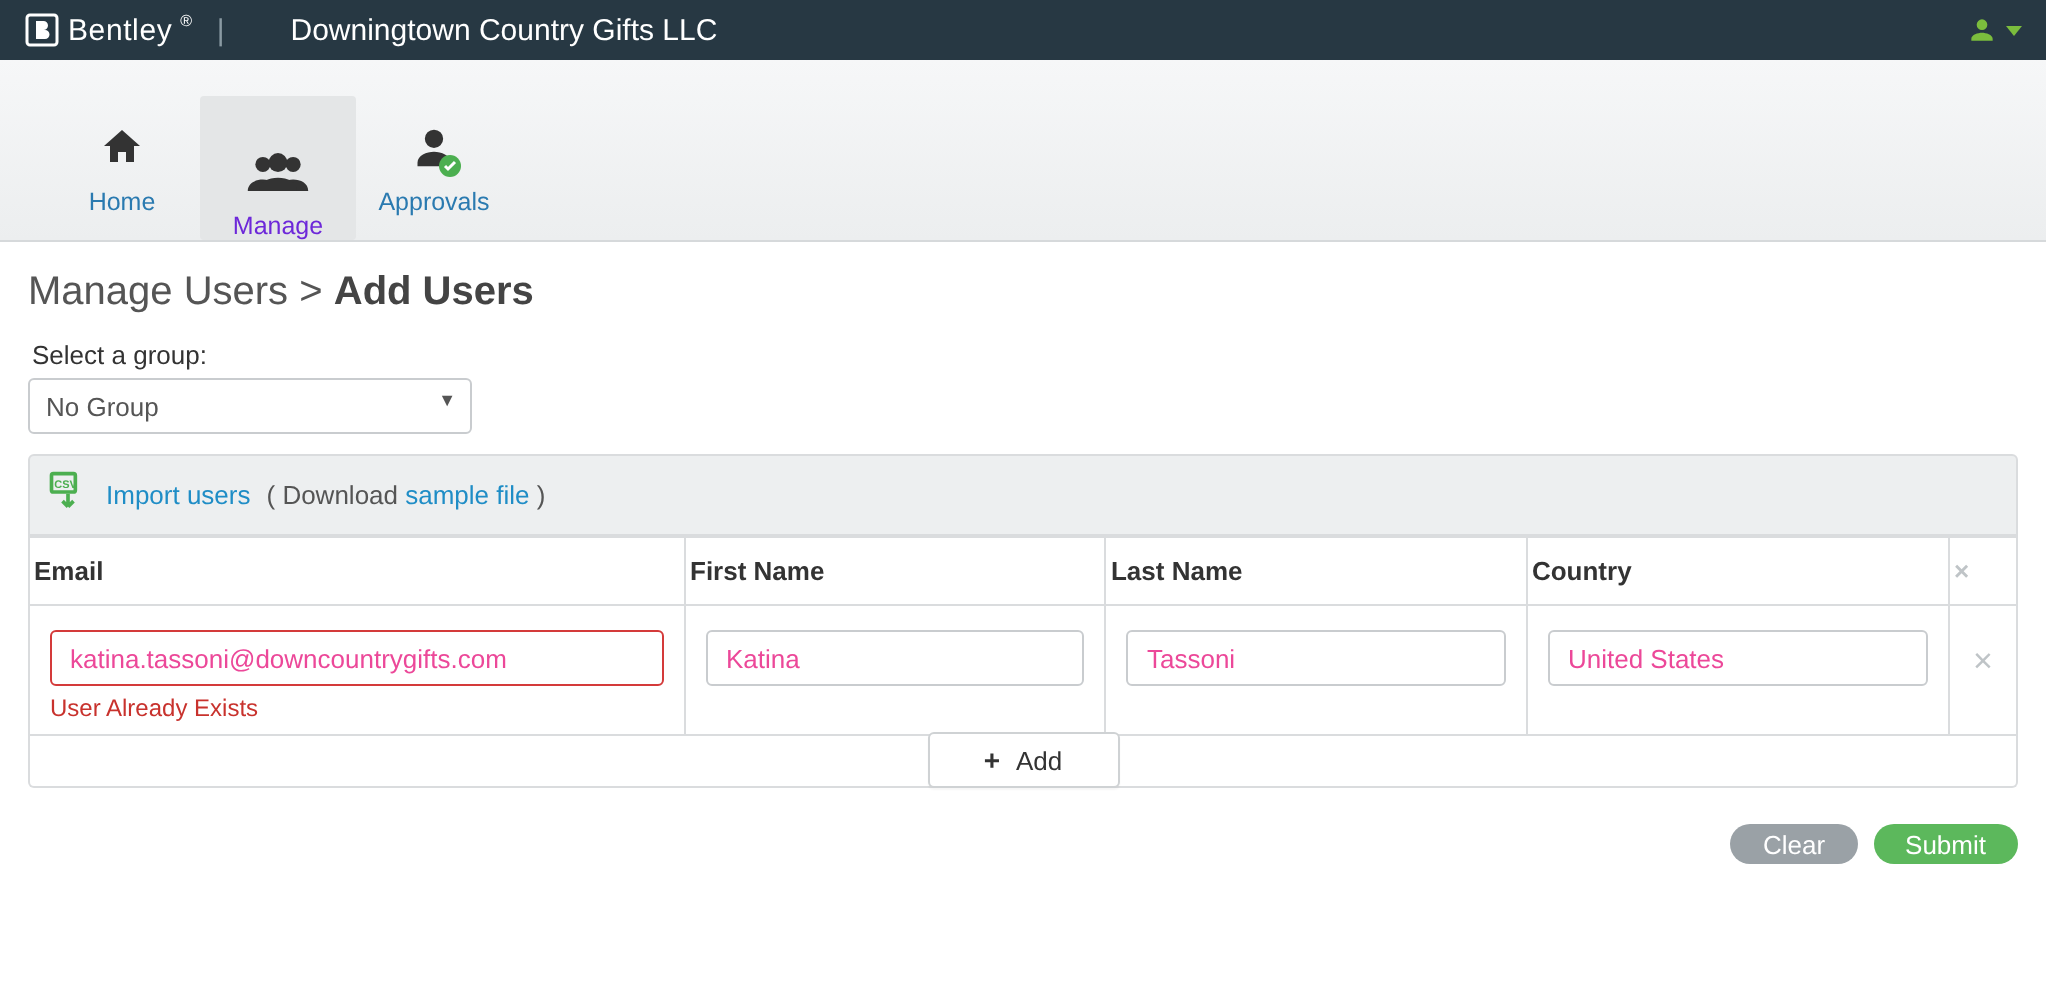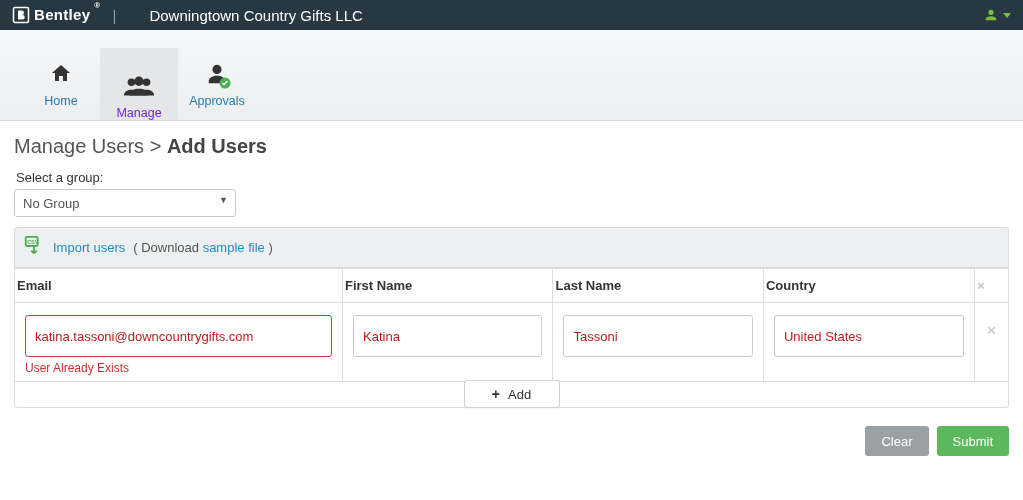--- a/index.html
+++ b/index.html
@@ -1,21 +1,21 @@
 <!DOCTYPE html>
 <html><head>
 <meta charset="utf-8">
 <style>
   * { box-sizing: border-box; margin: 0; padding: 0; }
   body { font-family: "Segoe UI", Arial, sans-serif; font-size: 13px; color: #333; background: #fff; width:1023px; }
 
   
   .topbar { background:#273843; height:30px; display:flex; align-items:center; padding:0 12px; color:#fff; justify-content:space-between; }
   .topbar-left { display:flex; align-items:center; gap:6px; }
-  .bentley-logo { display:flex; gap:4px; font-weight:700; font-size:15px; letter-spacing:0.3px; }
+  .bentley-logo { display:flex; align-items:center; gap:4px; font-weight:400; font-size:15px; letter-spacing:0.3px; }
   .bentley-logo svg { width:18px; height:18px; }
   .reg { font-size:8px; position:relative; top:-5px; }
   .pipe { color:#8a9aa3; margin:0 6px; font-size:15px; }
   .company { font-size:15px; font-weight:300;margin-left:21px; }
   .user-menu { display:flex; align-items:center; gap:2px; color:#7bbd3d; cursor:pointer; }
   .user-menu svg { width:16px; height:16px; fill:#7bbd3d; }
   .caret { width:0;height:0;border-left:4px solid transparent;border-right:4px solid transparent;border-top:5px solid #7bbd3d; margin-left:2px;}
 
   
   .navrow { background: linear-gradient(#f6f7f8,#eceeef); border-bottom:1px solid #d6d9db; padding:6px 22px 0 22px; display:flex; justify-content:space-between; }
@@ -41,31 +41,31 @@
   .import-bar .csvicon svg { width:22px; height:22px; }
   .import-link { color:#1f8dc6; cursor:pointer; }
   .paren { color:#555; }
   .sample-link { color:#1f8dc6; cursor:pointer;}
 
   table.grid { width:100%; border-collapse:collapse; border:1px solid #dadcde; border-top:none;}
   table.grid th { background:#fff; border:1px solid #dadcde; text-align:left; font-weight:700; font-size:13px; padding:9px 2px;}
   table.grid td { border:1px solid #dadcde; padding:12px 10px 6px 10px; vertical-align:top; background:#fff;}
   .th-del, .td-del { width:34px; text-align:center; vertical-align:middle; color:#bfc4c7; font-size:17px; cursor:pointer;}
   .td-del.row { padding-top:18px;}
-  .in { width:100%; height:42px; border:1px solid #c9cccf; border-radius:3px; padding:0 9px; font-size:13px; color:#b91c1c;}
+  .in { width:100%; height:28px; border:1px solid #c9cccf; border-radius:3px; padding:0 9px; font-size:13px; color:#ec4899;}
   .in.err { border:1px solid #d43a3a; }
   .errtxt { color:#c8322d; font-size:12px; margin-top:4px;}
   .col-email { width:328px;}
 
   .addbar { position:relative; height:26px; border:1px solid #dadcde; border-top:none; border-radius:0 0 3px 3px; background:#fff; }
   .addbtn { position:absolute; left:50%; transform:translateX(-50%); bottom:-1px; min-width:96px; height:28px; background:#fff; border:1px solid #cfd2d4; border-radius:3px; display:flex; align-items:center; justify-content:center; gap:8px; font-size:13px; color:#333; cursor:pointer; box-shadow:0 1px 1px rgba(0,0,0,0.04);}
   .addbtn .plus { font-weight:700; font-size:14px;}
 
   .footer-btns { display:flex; justify-content:flex-end; gap:8px; padding:18px 0 12px 0;}
-  .btn { height:30px; padding:0 16px; border:none; border-radius:3px; font-size:13px; cursor:pointer;}
+  .btn { height:20px; padding:0 16px; border:none; border-radius:14px; font-size:13px; cursor:pointer;}
   .btn-clear { background:#9aa1a6; color:#fff;}
   .btn-submit { background:#5cb85c; color:#fff;}
 </style>
 </head>
 <body>
 
 <div class="topbar">
   <div class="topbar-left">
     <div class="bentley-logo">
       <svg viewBox="0 0 24 24">

